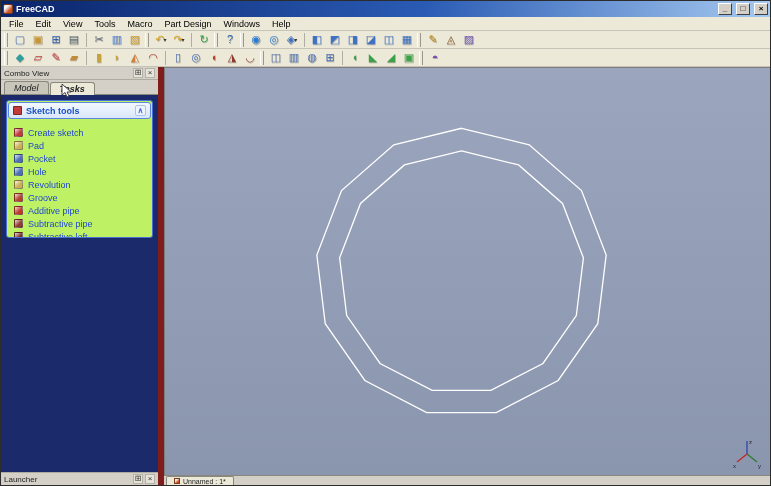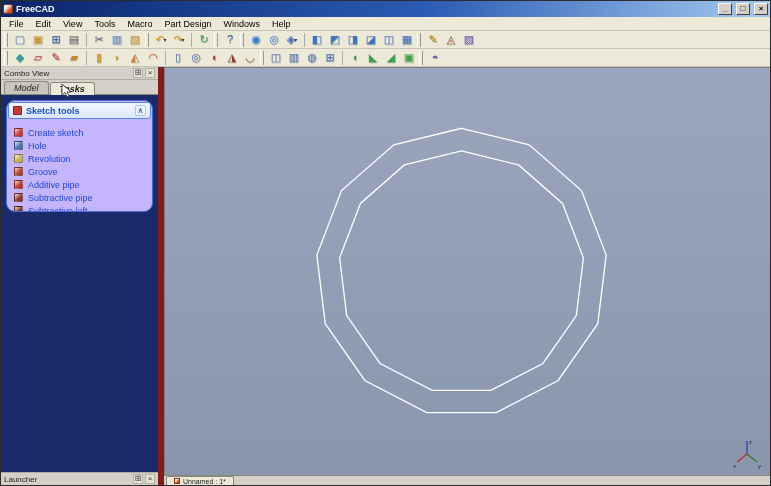--- a/index.html
+++ b/index.html
@@ -49,21 +49,21 @@
   .dock-header .spacer { flex: 1; }
   .dock-btn { font-size: 8px; line-height: 8px; width: 10px; height: 10px;
     text-align: center; color: #333; border: 1px solid #b5b2a6; background: #e6e3d8; }
   .panel-tabs { height: 15px; flex: 0 0 15px; display: flex; align-items: flex-end;
     padding-left: 3px; gap: 1px; border-bottom: 1px solid #8a877d; background: #d4d0c8; }
   .panel-tab { font-size: 9px; padding: 1px 9px 1px 9px; background: #c8c5ba;
     border: 1px solid #8a877d; border-bottom: none; border-radius: 3px 3px 0 0; color: #222; font-style: italic; }
   .panel-tab.active { background: #ece9d8; font-weight: bold; position: relative; top: 1px; }
 
   .tasks-panel { flex: 1; background: var(--navy,#1b2a6b); padding: 5px 5px; overflow: hidden; }
-  .task-box { background: #c4b5fd; border: 1px solid #4a6fd4; border-radius: 9px; overflow: hidden; }
+  .task-box { background: #bef264; border: 1px solid #4a6fd4; border-radius: 3px; overflow: hidden; }
   .task-box-header { display: flex; align-items: center; gap: 4px; margin: 1px;
     padding: 2px 4px; background: linear-gradient(#f3f8ff,#d9e6fa);
     border: 1px solid #5b86e0; border-radius: 3px;
     color: #1a50c8; font-size: 9px; font-weight: bold; }
   .task-box-header .spacer { flex: 1; }
   .collapse-chevron { font-size: 8px; color: #4a6fd4; border: 1px solid #aac2ee;
     border-radius: 2px; width: 11px; text-align: center; background: #eef4fe; }
   .task-item { display: flex; align-items: center; gap: 5px; height: 13px;
     padding: 12px 4px 0 7px; font-size: 9px; color: var(--task-text,#1f47cf); }
   .task-icon { width: 9px; height: 9px; flex: 0 0 9px; border-radius: 1px;
@@ -291,20 +291,28 @@
           <div class="task-box-header">
             <span class="task-icon" id="header-icon" style="background: rgb(194, 59, 59);"></span>
             <span>Sketch tools</span>
             <span class="spacer"></span>
             <span class="collapse-chevron">∧</span>
           </div>
           <div id="task-items">
               <div class="task-item">
                 <span class="task-icon" style="background-color: rgb(194, 59, 59);"></span>
                 <span>Create sketch</span>
+              </div>
+              <div class="task-item">
+                <span class="task-icon" style="background-color: rgb(203, 176, 83);"></span>
+                <span>Pad</span>
+              </div>
+              <div class="task-item">
+                <span class="task-icon" style="background-color: rgb(74, 111, 181);"></span>
+                <span>Pocket</span>
               </div>
               <div class="task-item">
                 <span class="task-icon" style="background-color: rgb(74, 111, 181);"></span>
                 <span>Hole</span>
               </div>
               <div class="task-item">
                 <span class="task-icon" style="background-color: rgb(203, 176, 83);"></span>
                 <span>Revolution</span>
               </div>
               <div class="task-item">

